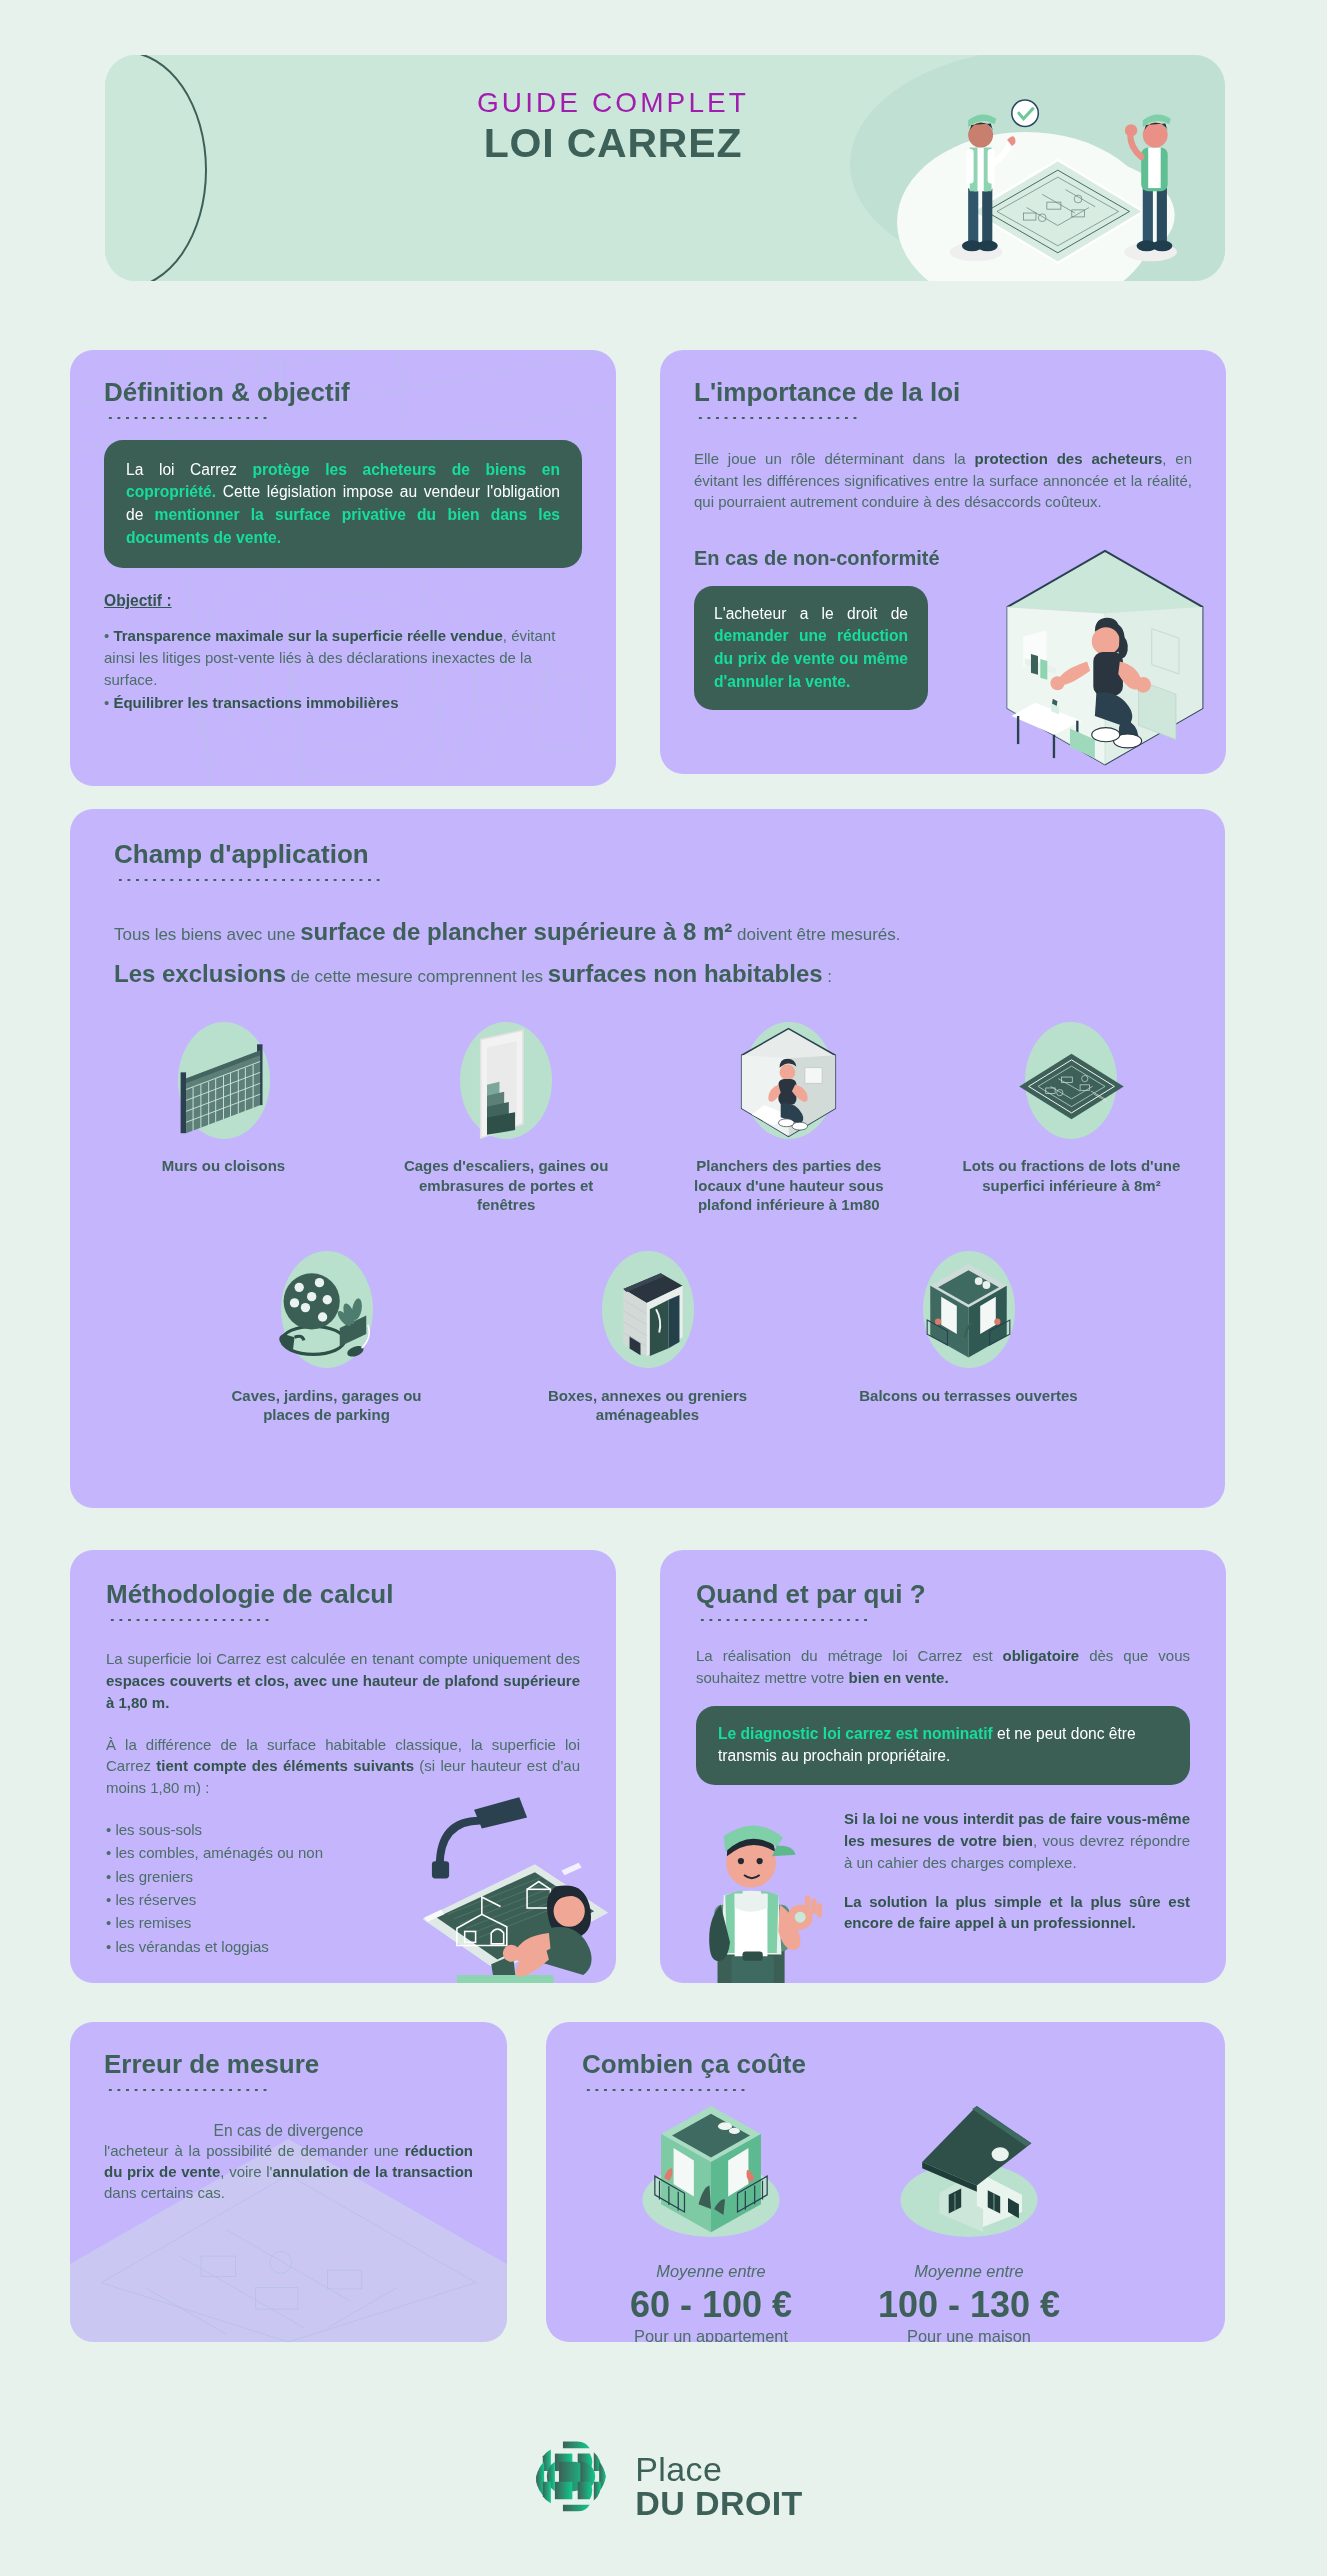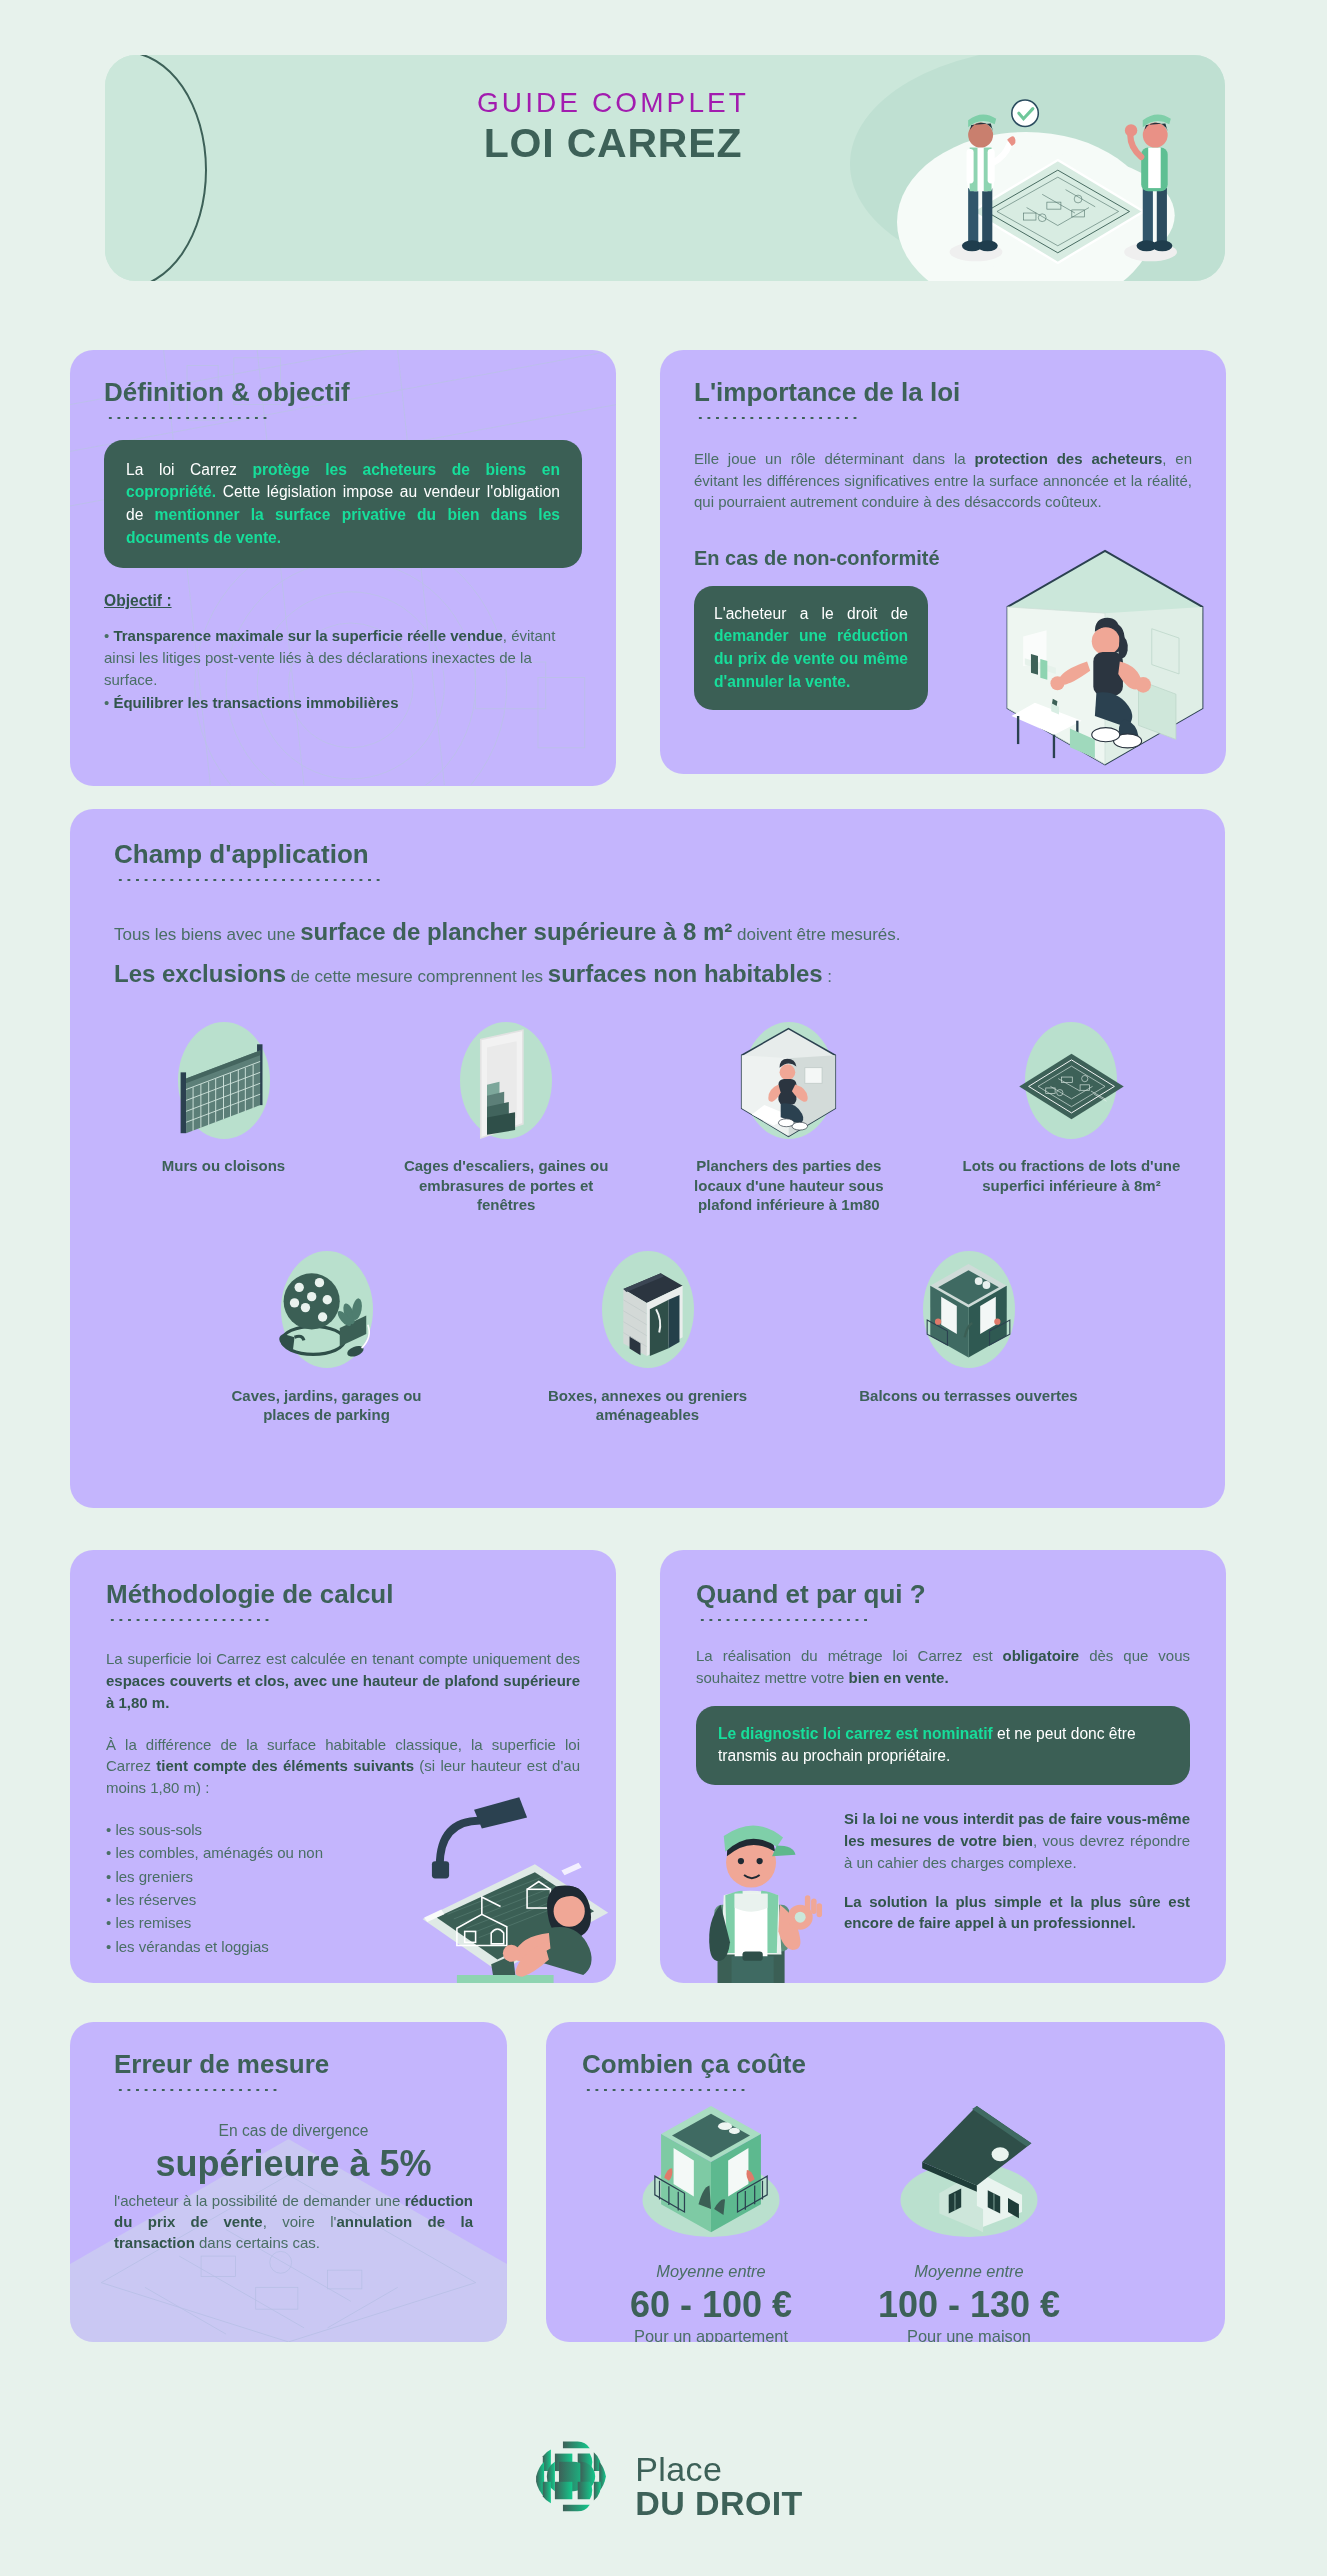--- a/index.html
+++ b/index.html
@@ -654,26 +654,25 @@
         <path d="M140,300 L300,392"></path>
           <path d="M200,266 L360,358"></path>
         <rect x="168" y="300" width="44" height="26"></rect>
         <rect x="238" y="340" width="54" height="28"></rect>
         <rect x="330" y="318" width="44" height="24"></rect>
         <circle cx="270" cy="308" r="14"></circle>
         <path d="M96,340 L200,400"></path>
           <path d="M420,340 L330,392"></path>
       </g>
     </svg>
-    <div class="card-inner" style="padding:28px 34px 0 44px;">
+    <div class="card-inner" style="padding:28px 34px 0 34px;">
       <h2 class="card-title">Erreur de mesure</h2>
       <div class="dots" style="width:161px;"></div>
 
       <p class="err-small" style="margin-top:30px;">En cas de divergence</p>
-      <p class="err-big">supérieure à 5%</p>
       <p class="err-body" style="margin:0;">
         <span>l'acheteur à la possibilité de demander une </span><b>réduction du prix de vente</b><span>, voire l'</span><b>annulation de la transaction</b><span> dans certains cas.</span>
       </p>
     </div>
   </div>
 
   <div class="card" id="card-cout">
     <div class="card-inner" style="padding:28px 36px 0 36px;">
       <h2 class="card-title">Combien ça coûte</h2>
       <div class="dots" style="width:161px;"></div>

